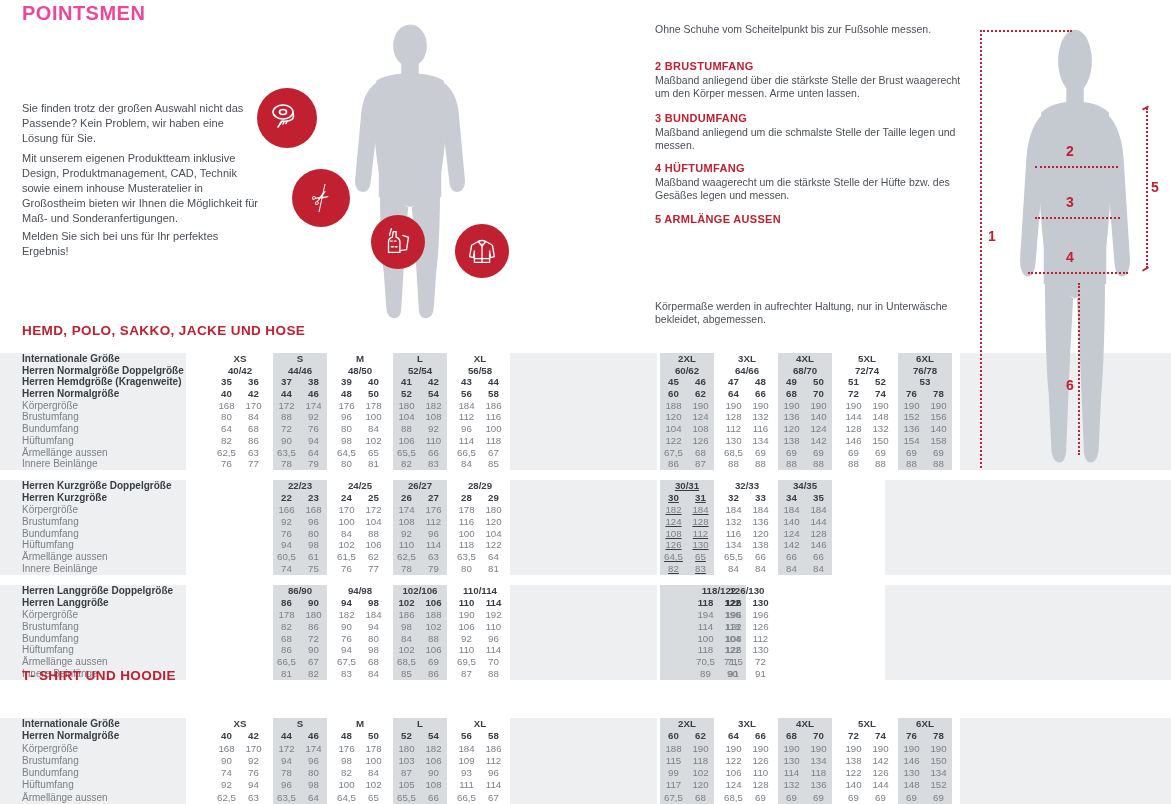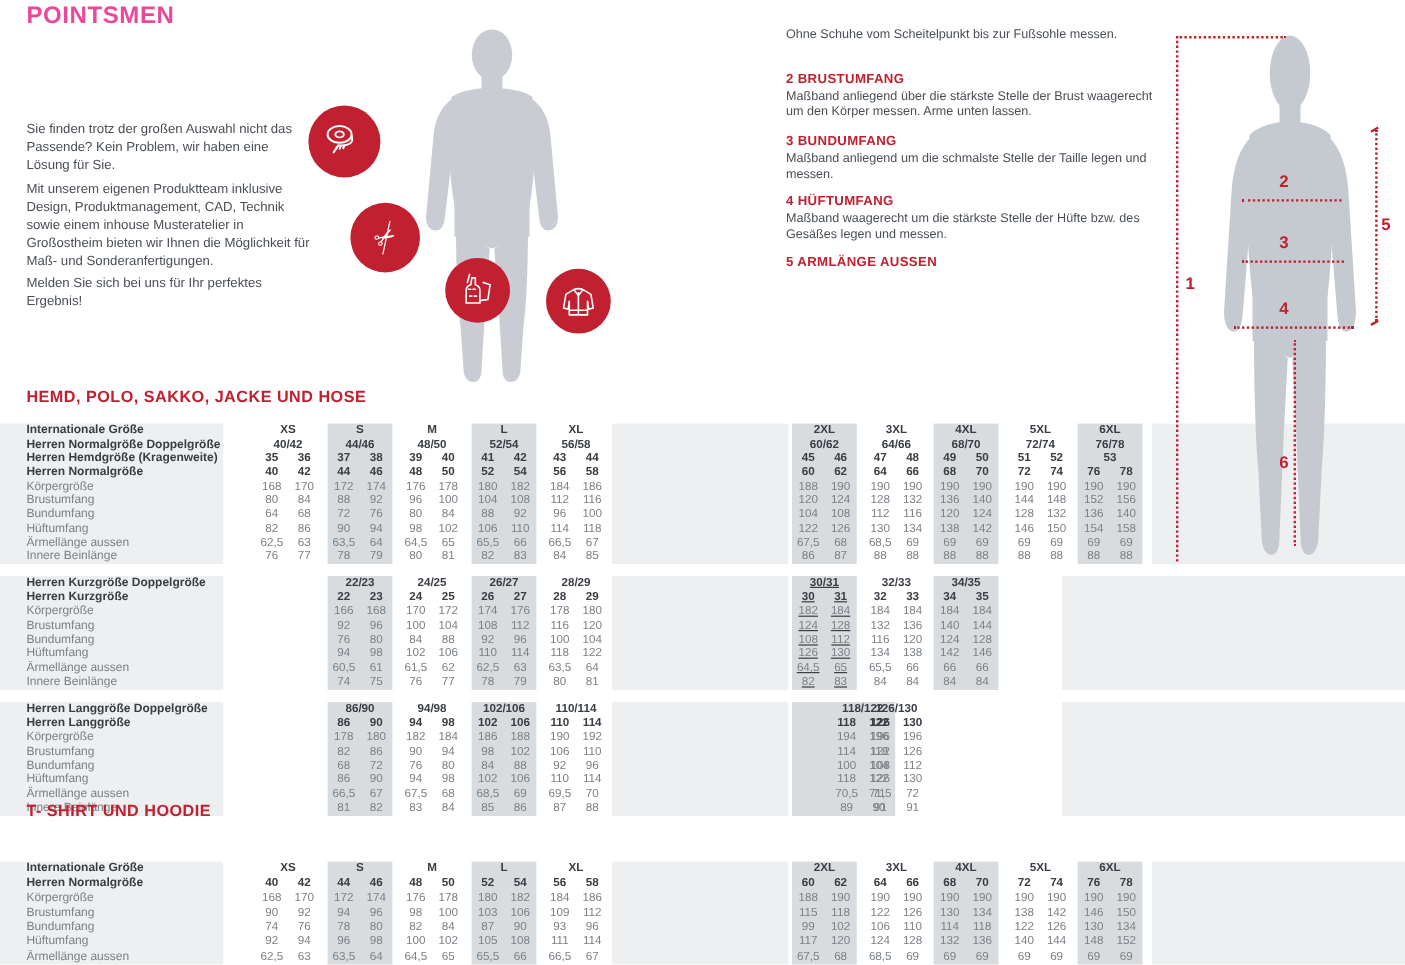--- a/index.html
+++ b/index.html
@@ -115,20 +115,21 @@
         <div class="inst-b">Maßband anliegend um die schmalste Stelle der Taille legen und messen.</div>
       </div>
       <div class="inst" style="top: 162px;">
         <div class="inst-t">4 HÜFTUMFANG</div>
         <div class="inst-b">Maßband waagerecht um die stärkste Stelle der Hüfte bzw. des Gesäßes legen und messen.</div>
       </div>
       <div class="inst" style="top: 213px;">
         <div class="inst-t">5 ARMLÄNGE AUSSEN</div>
       </div>
     </div>
+  <div class="abs" id="note">Körpermaße werden in aufrechter Haltung, nur in Unter­wäsche bekleidet, abgemessen.</div>
 
   <svg class="abs silhouette" style="left:1000px;top:26px" width="150" height="442" viewBox="0 0 120 240" preserveAspectRatio="none">
     <g fill="#c5cad1">
       <ellipse cx="60" cy="19" rx="13.5" ry="17"></ellipse>
       <rect x="53" y="30" width="14" height="13"></rect>
       <path d="M33,47 C44,39 76,39 87,47 C90,72 89,96 85,120 L35,120 C31,96 30,72 33,47 Z"></path>
       <path d="M34,48 C26,53 22,62 21,73 L16,127 C16,133 19,136 22.5,136 C26,136 28,133 28.5,128 L34,82 Z"></path>
       <path d="M86,48 C94,53 98,62 99,73 L104,127 C104,133 101,136 97.5,136 C94,136 92,133 91.5,128 L86,82 Z"></path>
       <path d="M35,112 L85,112 L85,140 L60,148 L35,140 Z"></path>
       <path d="M36,136 C36,160 37,185 39,200 L41,228 C41,234 44,237 47.5,237 C51,237 53,234 53,229 L56,180 L58.5,148 Z"></path>

